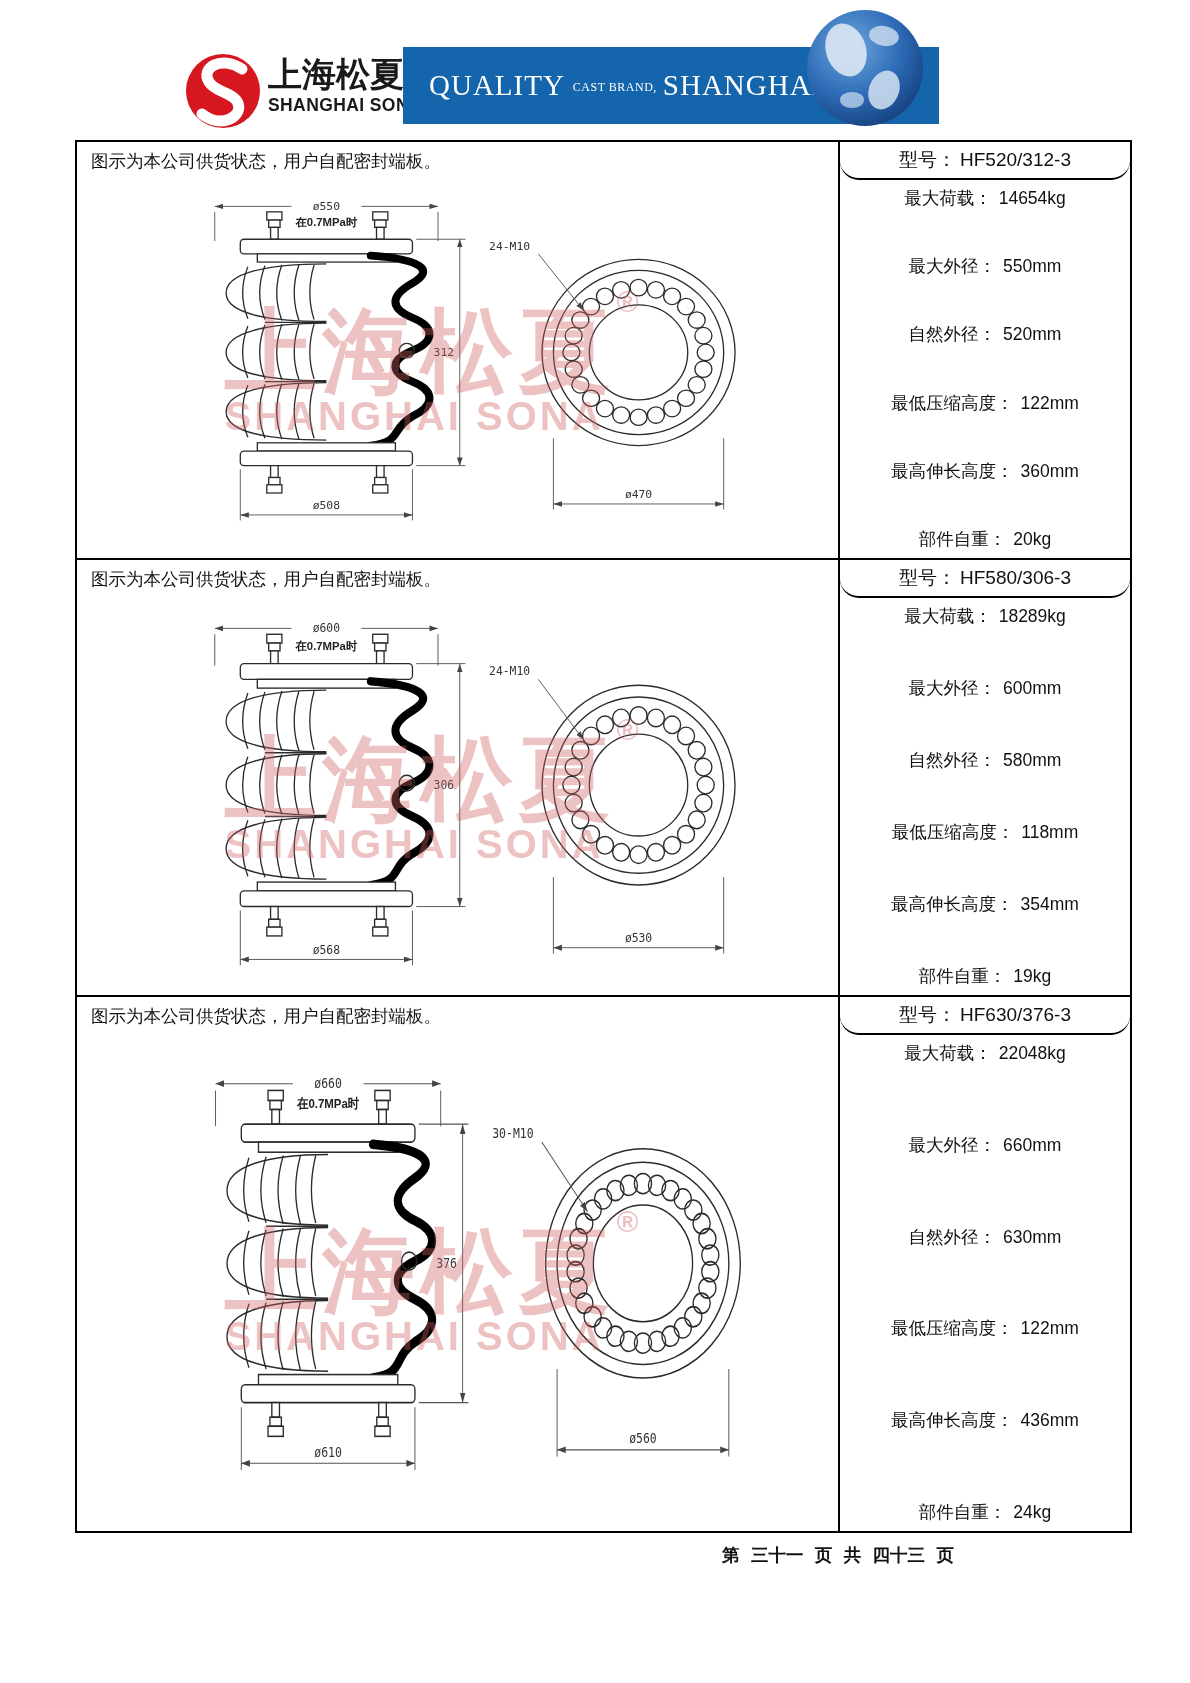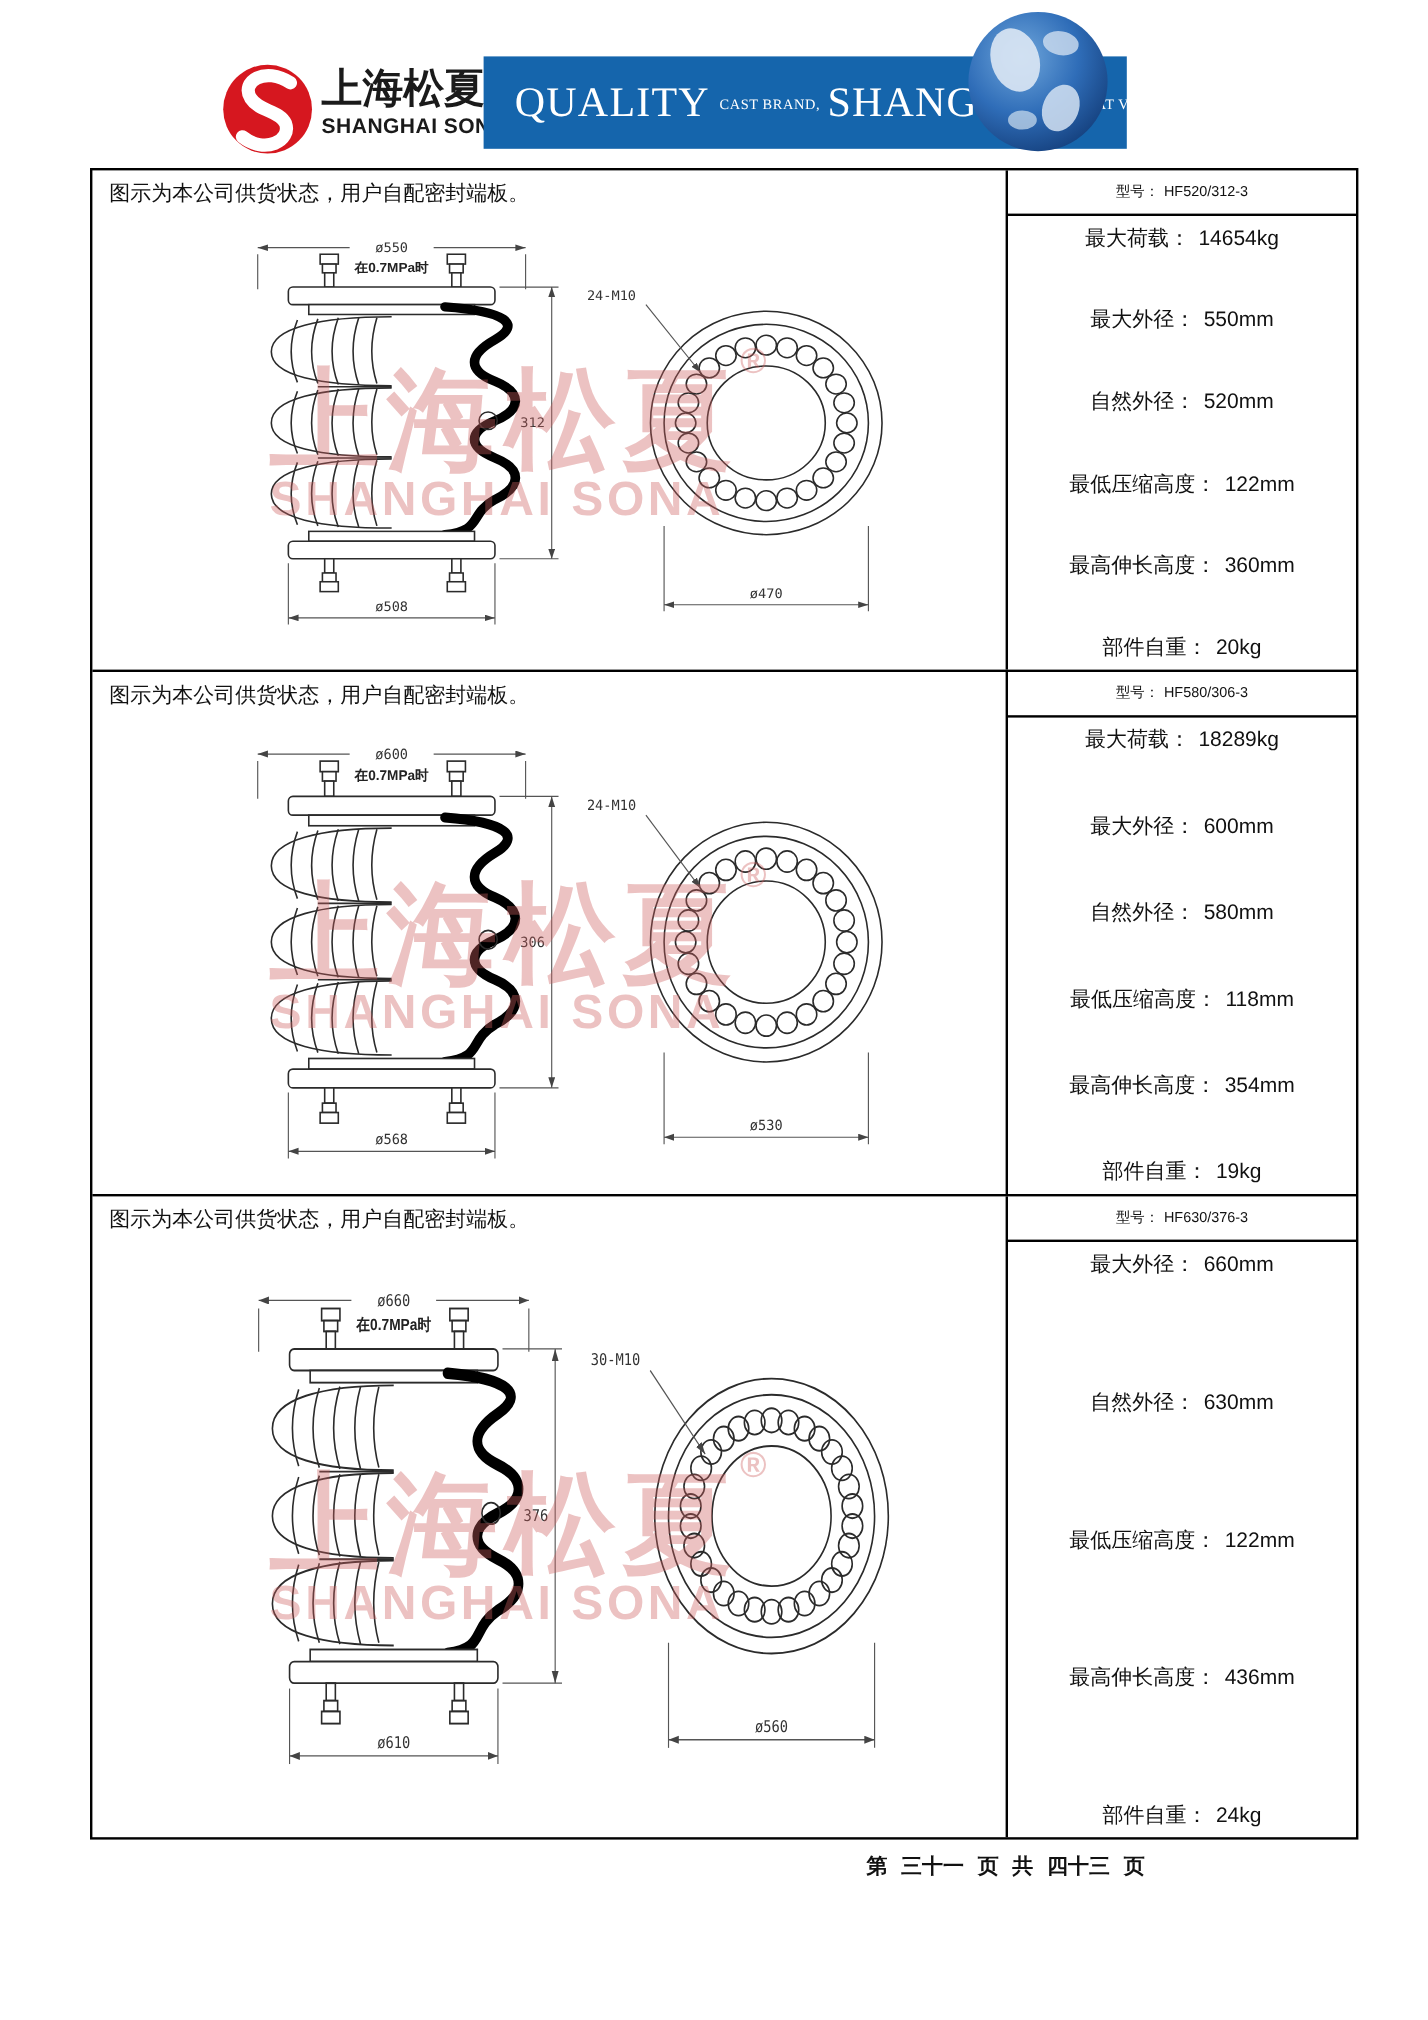--- a/index.html
+++ b/index.html
@@ -7,34 +7,34 @@
         font-family:"Liberation Serif","DejaVu Serif",serif;color:#111;}
 
   
   .logo-s{position:absolute;left:183px;top:50px;}
   .logo-text{position:absolute;left:268px;top:56px;font-family:"Liberation Sans","DejaVu Sans",sans-serif;}
   .logo-cn{font-size:34px;font-weight:bold;letter-spacing:0px;color:#1a1a1a;line-height:1.1;white-space:nowrap;}
   .logo-reg{font-size:13px;vertical-align:top;position:relative;top:-4px;}
   .logo-en{font-size:17.5px;font-weight:bold;letter-spacing:0.4px;color:#1a1a1a;margin-top:2px;white-space:nowrap;}
   .banner{position:absolute;left:403px;top:47px;width:536px;height:77px;background:#1565ac;
           display:flex;align-items:center;padding-left:26px;box-sizing:border-box;color:#fff;white-space:nowrap;}
-  .banner .big{font-size:35px;letter-spacing:1px;}
+  .banner .big{font-size:29px;letter-spacing:1px;}
   .banner .small{font-size:12px;letter-spacing:0.5px;margin:4px 6px 0 8px;}
   .banner .small.last{margin-right:0;}
   .globe{position:absolute;left:788px;top:4px;}
 
   
   .ptable{position:absolute;left:75px;top:140px;width:1057px;border:2px solid #000;box-sizing:border-box;background:#fff;}
   .prow{display:flex;box-sizing:border-box;}
   .prow.r2,.prow.r3{border-top:2px solid #000;}
   .r1{height:416px;} .r2{height:437px;} .r3{height:536px;}
   .cell-draw{flex:0 0 761px;position:relative;box-sizing:border-box;overflow:hidden;}
   .cell-spec{flex:1;border-left:2px solid #000;display:flex;flex-direction:column;box-sizing:border-box;}
   .note{padding:7px 0 0 14px;font-size:17.5px;}
-  .spec-head{height:36px;line-height:35px;border-bottom:2px solid #000;text-align:center;font-size:12px;}
+  .spec-head{height:36px;line-height:35px;border-bottom:2px solid #000;text-align:center;font-size:19px;border-radius:19px;}
   .spec-body{flex:1;display:flex;flex-direction:column;justify-content:space-between;text-align:center;font-size:17.5px;}
   .spec-line{line-height:37px;}
   .spec-val{font-family:"Liberation Sans","DejaVu Sans",sans-serif;margin-left:7px;}
   .model-val{font-family:"Liberation Sans","DejaVu Sans",sans-serif;margin-left:4px;}
 
   
   .drawing{display:block;}
   .dw1{width:700px;height:356px;margin:6px 0 0 46px;}
   .dw2{width:700px;height:382px;margin:8px 0 0 46px;}
   .dw3{width:706px;height:438px;margin:22px 0 0 46px;}
@@ -421,20 +421,21 @@
           </g>
         </svg>
         <div class="wm">
           <div class="wm-cn"><span>上海松夏</span><span class="wm-reg">®</span></div>
           <div class="wm-en">SHANGHAI SONA</div>
         </div>
       </div>
       <div class="cell-spec">
         <div class="spec-head"><span>型号：</span><span class="model-val">HF630/376-3</span></div>
         <div class="spec-body">
+          <div class="spec-line"><span>最大荷载：</span><span class="spec-val">22048kg</span></div>
           <div class="spec-line"><span>最大外径：</span><span class="spec-val">660mm</span></div>
           <div class="spec-line"><span>自然外径：</span><span class="spec-val">630mm</span></div>
           <div class="spec-line"><span>最低压缩高度：</span><span class="spec-val">122mm</span></div>
           <div class="spec-line"><span>最高伸长高度：</span><span class="spec-val">436mm</span></div>
           <div class="spec-line"><span>部件自重：</span><span class="spec-val">24kg</span></div>
         </div>
       </div>
     </div>
 
   </div>

